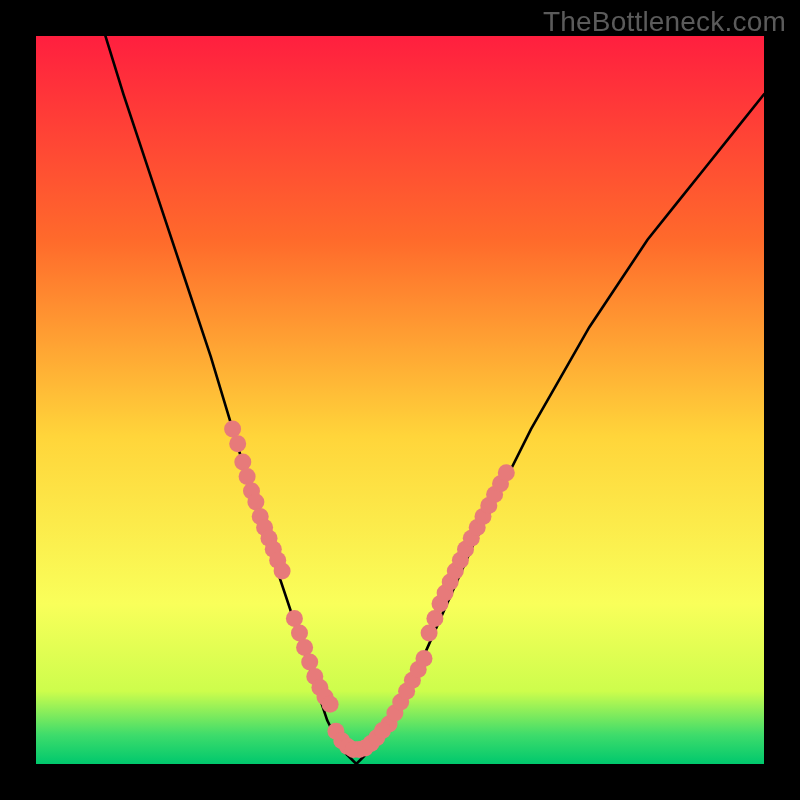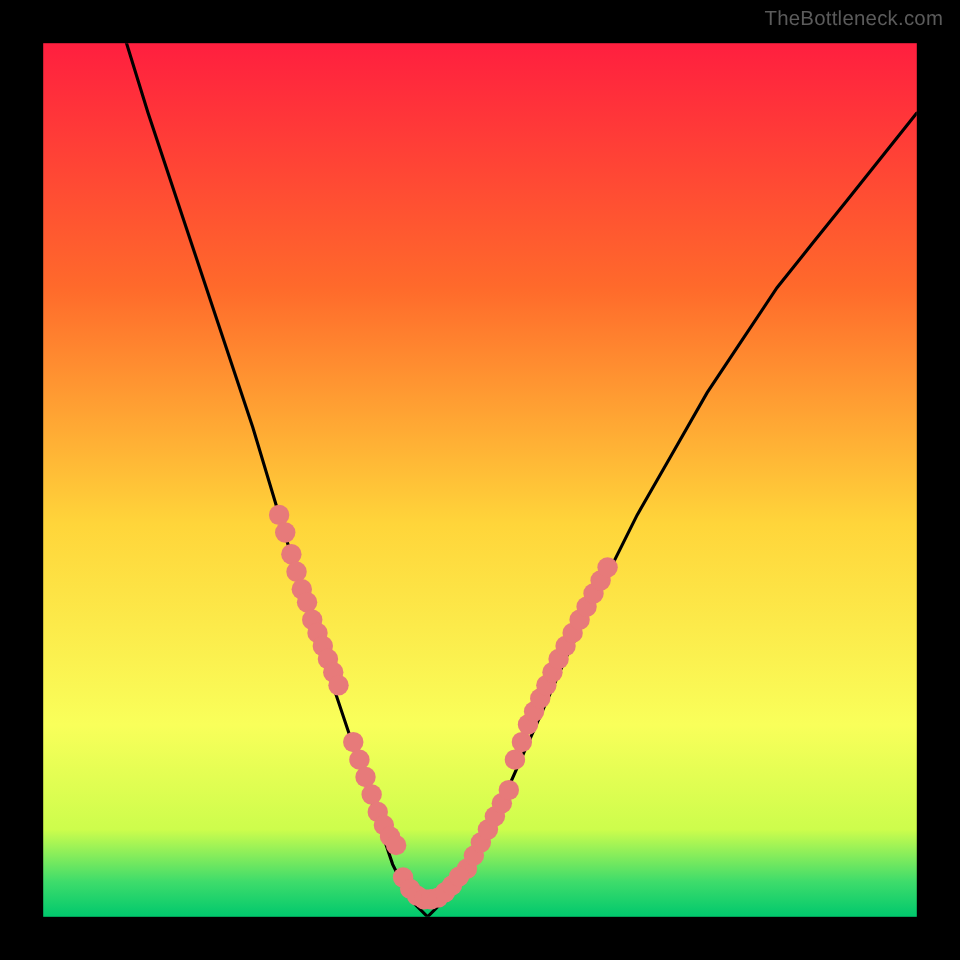--- a/index.html
+++ b/index.html
@@ -15,21 +15,21 @@
     position: relative;
     width: 800px;
     height: 800px;
     background: #000;
   }
   .watermark {
     position: absolute;
     top: 6px;
     right: 14px;
     color: #5b5b5b;
-    font-size: 17px;
+    font-size: 28px;
     font-weight: 500;
     letter-spacing: 0.2px;
     z-index: 40;
     user-select: none;
   }
   svg.plot {
     position: absolute;
     left: 0;
     top: 0;
     width: 800px;

